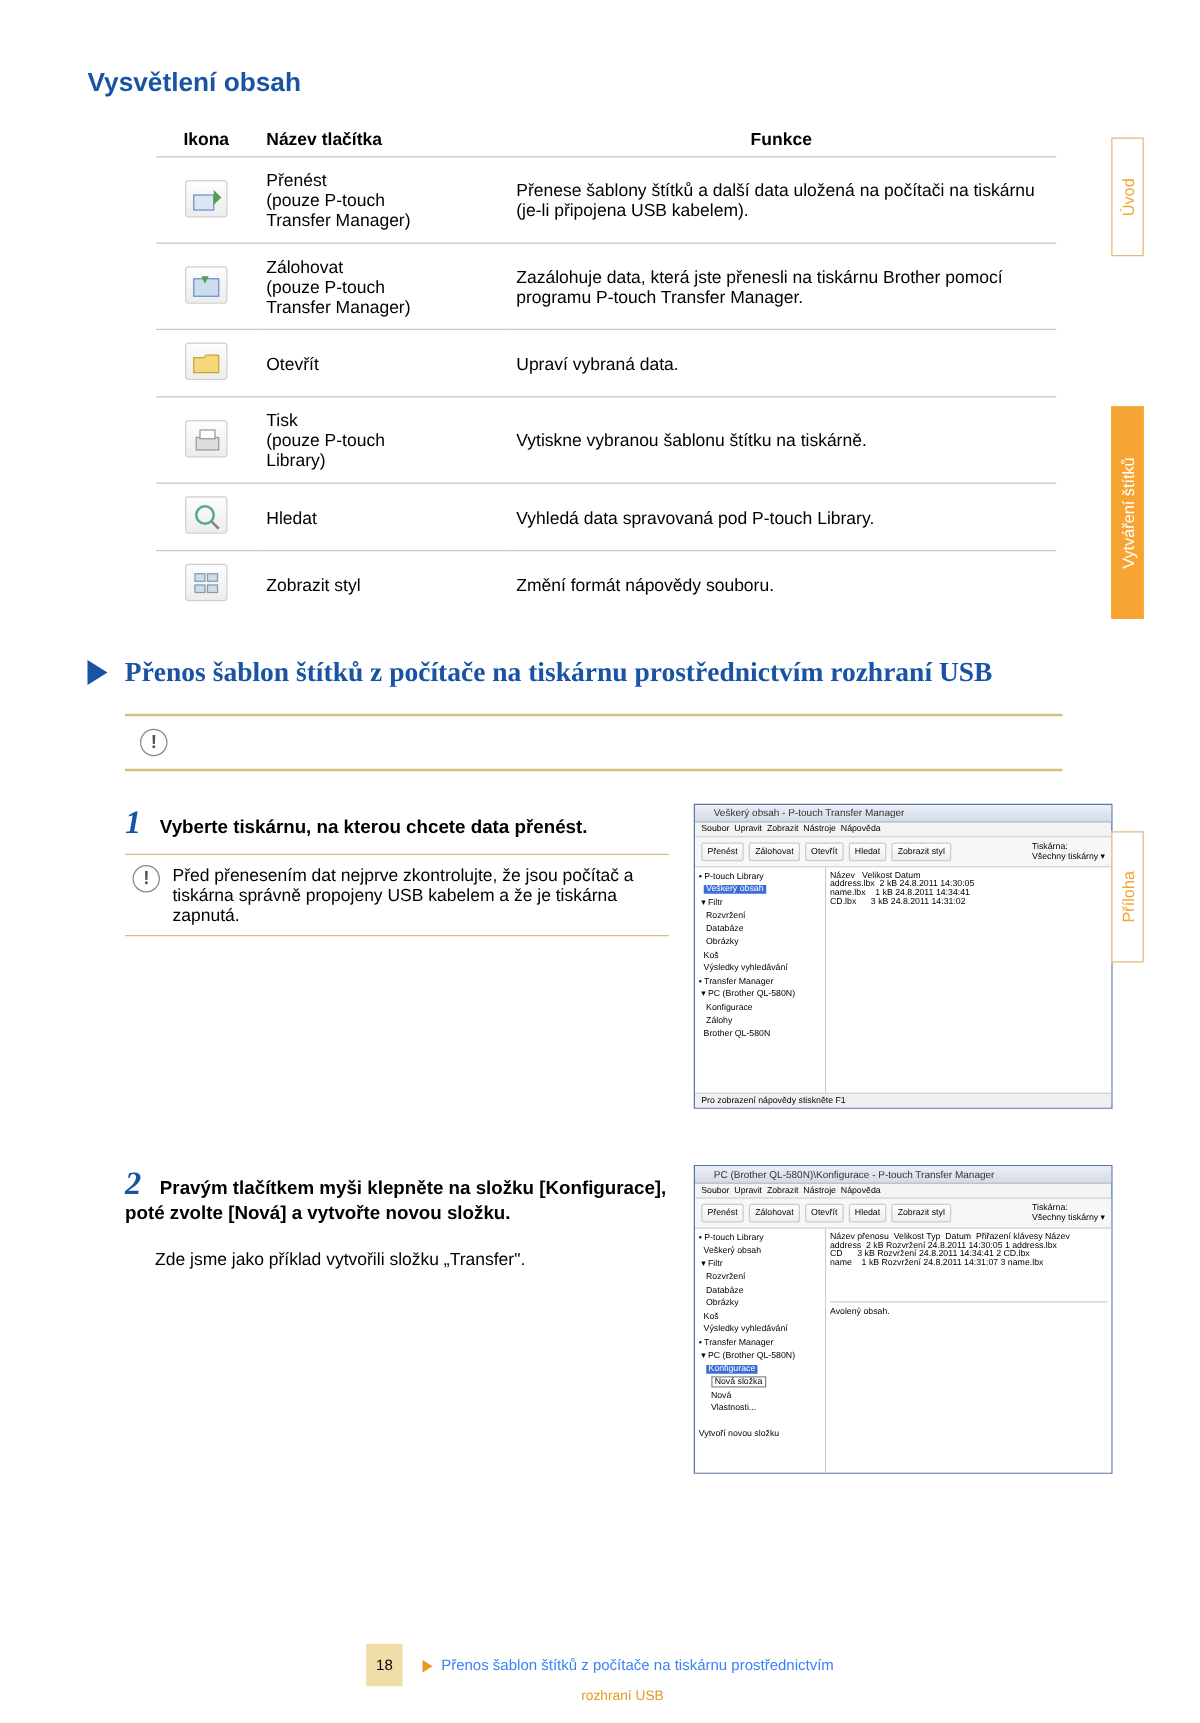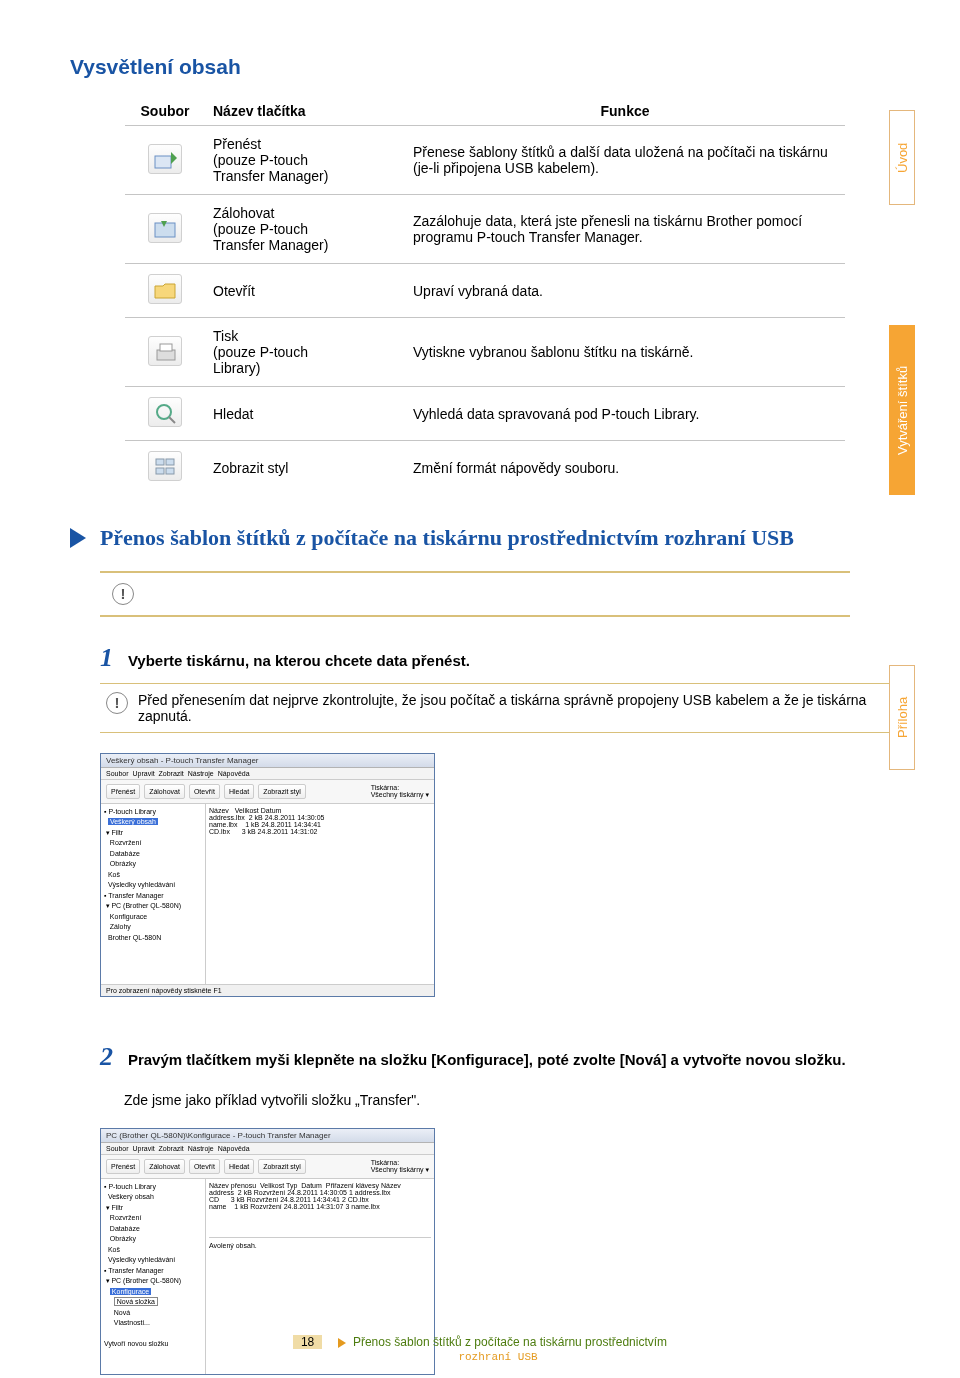--- a/index.html
+++ b/index.html
@@ -101,21 +101,20 @@
     justify-content: center;
     font-weight: bold;
     color: #555;
     flex-shrink: 0;
     font-size: 15px;
   }
   .step-row {
     display: flex;
     gap: 20px;
     margin: 0 0 45px 30px;
-    flex-direction: column;
   }
   .step-text { flex: 1; }
   .step-num {
     font-family: Georgia, serif;
     font-style: italic;
     font-weight: bold;
     font-size: 26px;
     color: #1954a4;
     display: inline-block;
     width: 24px;
@@ -137,21 +136,21 @@
   .shot {
     width: 335px;
     border: 1px solid #5b7aa8;
     background: #f4f4f4;
     flex-shrink: 0;
   }
   .shot-head {
     background: linear-gradient(#ebeff7,#d3dbe9);
     border-bottom: 1px solid #b3b3b3;
     font-size: 8px;
-    padding: 2px 5px;
+    padding: 2px 15px;
     color: #333;
   }
   .shot-toolbar {
     display: flex;
     gap: 4px;
     padding: 4px 5px;
     background: #f7f7f7;
     border-bottom: 1px solid #ccc;
     font-size: 7px;
     flex-wrap: wrap;
@@ -185,39 +184,39 @@
   .footer {
     position: absolute;
     bottom: 15px;
     left: 0;
     width: 100%;
     text-align: center;
     font-size: 12px;
   }
   .footer .pnum {
     background: #f0dca6;
-    padding: 0 8px;
+    padding: 10px 8px;
     display: inline-block;
     margin-right: 8px;
     margin-top: 17px;
   }
-  .footer .ftxt { color: #4d7c0f; }
+  .footer .ftxt { color: #3b82f6; }
   .footer .ftxt2 { color: #e49a1f; font-size:11px;}
   .ft-arrow { display:inline-block; width:0;height:0;border-top:5px solid transparent;border-bottom:5px solid transparent;border-left:8px solid #e49a1f;margin:0 4px; vertical-align:middle;}
 </style>
 </head>
 <body>
 
 <div class="page">
   <div class="h1">Vysvětlení obsah</div>
 
   <table class="icon-table">
     <tbody>
         <tr>
-      <th class="col-icon">Soubor</th>
+      <th class="col-icon">Ikona</th>
       <th class="col-name">Název tlačítka</th>
       <th class="col-func">Funkce</th>
     </tr>
     <tr>
       <td class="col-icon"><span class="icon-cell"><svg width="26" height="24">
                 <rect x="2" y="8" width="16" height="12" fill="#dbe6f4" stroke="#6a90c4"></rect>
                 <path d="M18 4 L24 10 L18 16 Z" fill="#4fa04f"></path>
               </svg></span></td>
       <td style="white-space:pre-line">Přenést
 (pouze P-touch
@@ -383,14 +382,14 @@
 <div class="side-tabs">
   <div class="tab inactive" style="height:95px;">Úvod</div>
   <div class="tab active long" style="margin-top:120px;">Vytváření štítků</div>
   <div class="tab inactive" style="height:105px; margin-top:170px;">Příloha</div>
 </div>
 
 <div class="footer">
   <span class="pnum">18</span>
   <span class="ft-arrow"></span>
   <span class="ftxt">Přenos šablon štítků z počítače na tiskárnu prostřednictvím</span><br>
-  <span class="ftxt2" style="margin-left:36px;font-family:Liberation Mono, monospace;">rozhraní USB</span>
+  <span class="ftxt2" style="margin-left:36px;">rozhraní USB</span>
 </div>
 
 </body></html>

